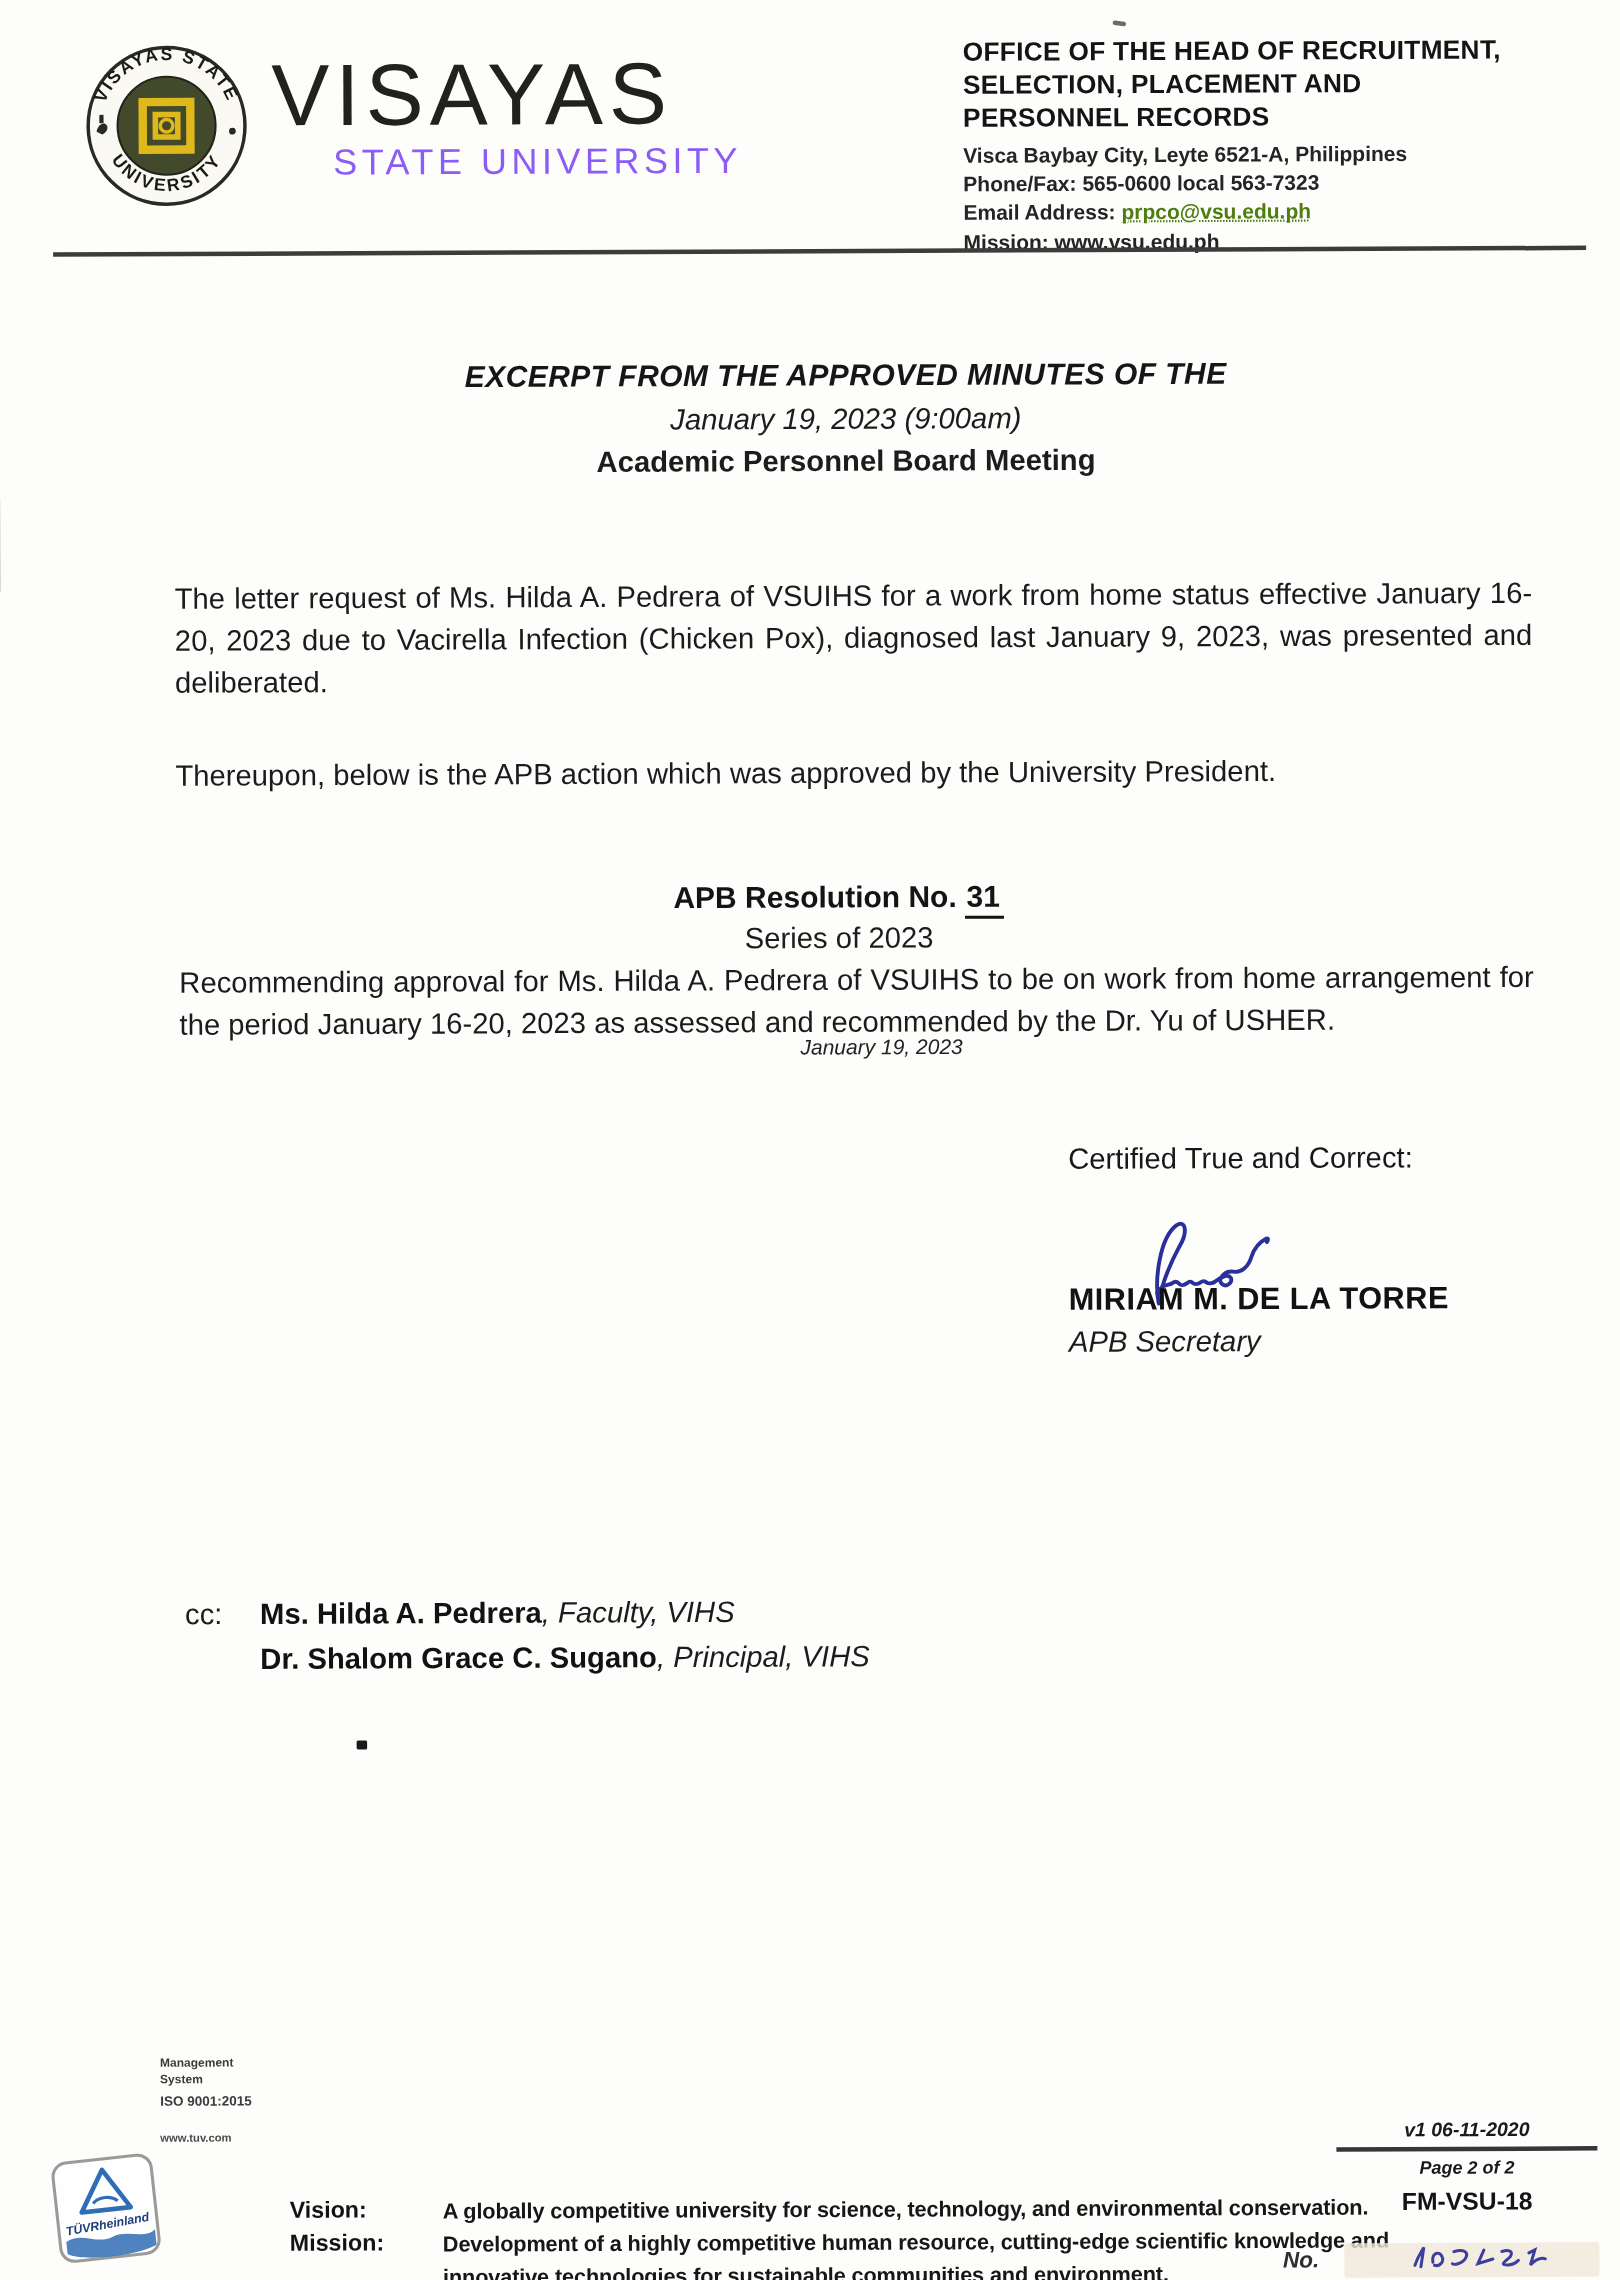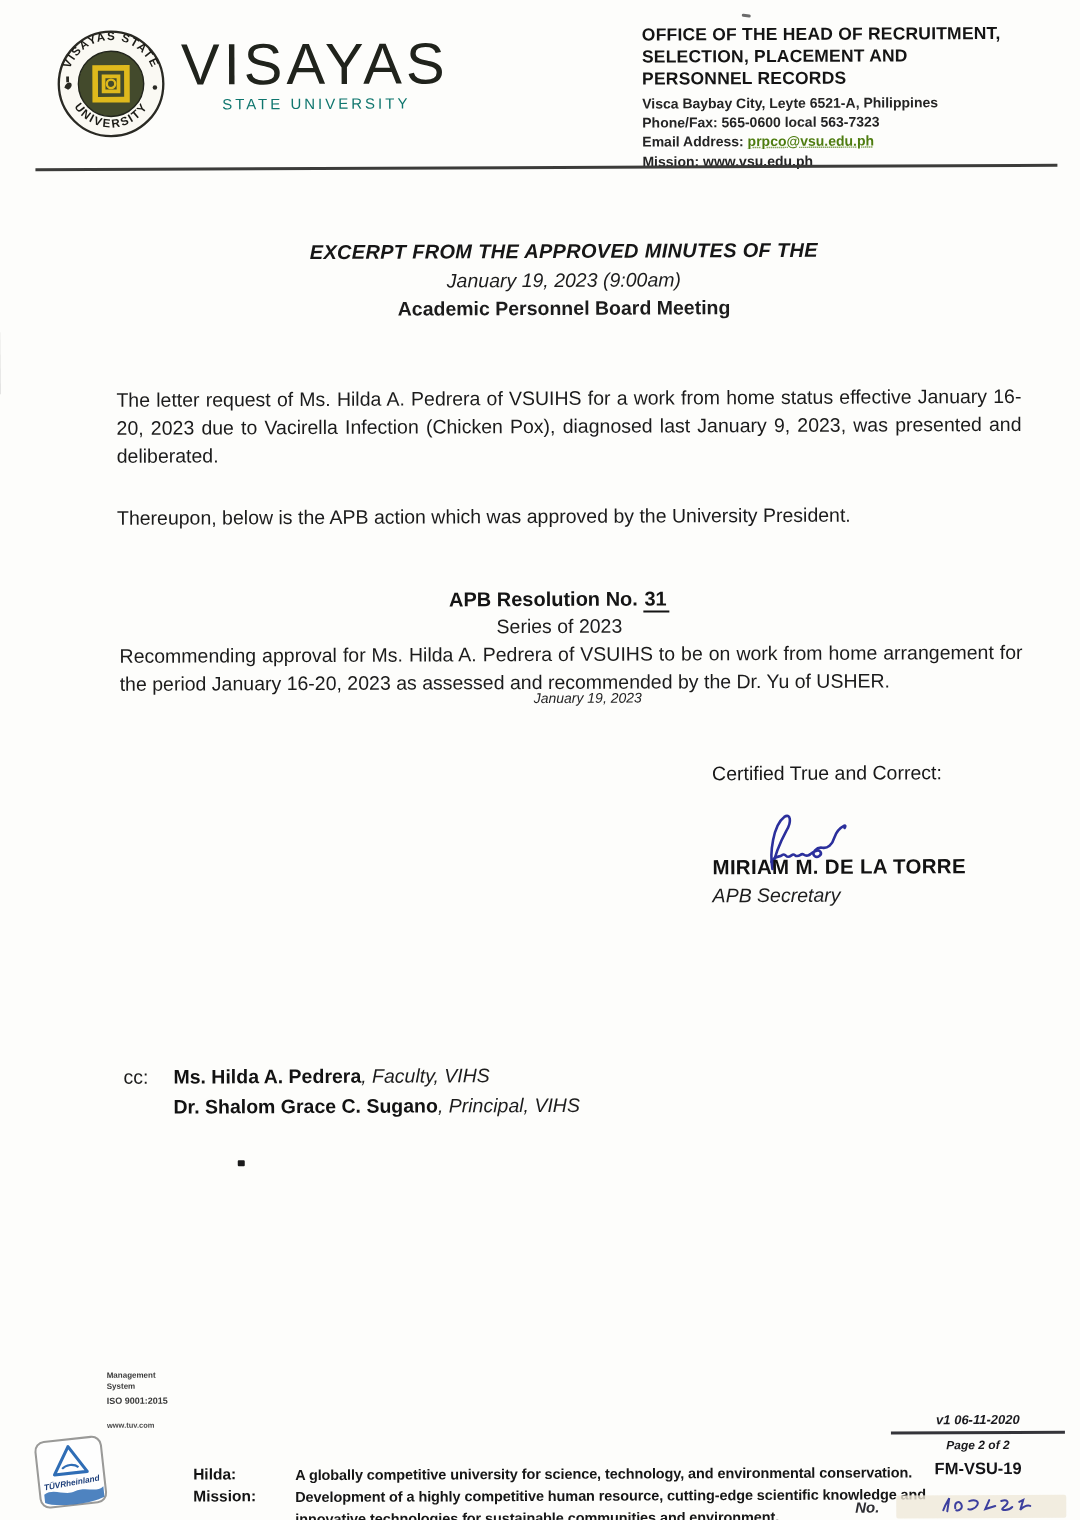--- a/index.html
+++ b/index.html
@@ -7,21 +7,21 @@
     position:relative;width:1080px;height:1520px;overflow:hidden;
     background:#fdfdfb;color:#1c1c1c;
     font-family:"Liberation Sans",sans-serif;
   }
   .rot{position:absolute;inset:0;transform:rotate(-0.25deg);}
   .abs{position:absolute;}
 
   
   .wordmark{left:184px;top:34px;}
   .uni-name{font-size:58px;letter-spacing:4px;color:#20231c;line-height:1;}
-  .uni-sub{font-size:15px;letter-spacing:3px;color:#0f766e;margin-top:2px;margin-left:41px;}
+  .uni-sub{font-size:24px;letter-spacing:3px;color:#8b5cf6;margin-top:2px;margin-left:41px;}
   .office-block{left:645px;top:24px;width:400px;}
   .office-line{font-weight:bold;font-size:17.5px;line-height:1.27;color:#141414;letter-spacing:.2px;}
   .office-details{margin-top:4px;font-size:14px;font-weight:bold;color:#242424;line-height:1.38;}
   .email-link{color:#4d7c0f;text-decoration:underline;text-decoration-style:dotted;font-weight:bold;}
   .header-rule{left:38px;top:166px;width:1022px;height:2.5px;background:#3c3c3a;}
 
   
   .title-block{left:0;top:240px;width:1080px;text-align:center;padding-left:52px;box-sizing:border-box;}
   .t1{font-style:italic;font-weight:bold;font-size:20px;letter-spacing:.3px;color:#161616;}
   .t2{font-style:italic;font-size:19.5px;margin-top:6px;}
@@ -185,28 +185,28 @@
         <path d="M6,53 C16,47 26,57 36,53 C46,49 57,57 64,51 L64,61 C52,67 16,67 6,61 Z" fill="#2f6db5" opacity="0.85"></path>
       </svg>
     </div>
     <div class="abs cert-lines">
       <div>Management</div>
       <div>System</div>
       <div class="cert-iso">ISO 9001:2015</div>
       <div class="cert-web">www.tuv.com</div>
     </div>
 
-    <div class="abs vm-label vision-label">Hilda:</div>
+    <div class="abs vm-label vision-label">Vision:</div>
     <div class="abs vm-text vision-text">A globally competitive university for science, technology, and environmental conservation.</div>
     <div class="abs vm-label mission-label">Mission:</div>
     <div class="abs vm-text mission-text">Development of a highly competitive human resource, cutting-edge scientific knowledge and innovative technologies for sustainable communities and environment.</div>
 
     <div class="abs footer-rule"></div>
     <div class="abs page-num">Page 2 of 2</div>
-    <div class="abs form-code">FM-VSU-19</div>
+    <div class="abs form-code">FM-VSU-18</div>
     <div class="abs form-ver">v1 06-11-2020</div>
     <div class="abs no-smudge"></div>
     <div class="abs no-label">No.</div>
     <svg class="abs no-hand" width="115" height="26" viewBox="0 0 115 26">
       <g fill="none" stroke="#3c3f9e" stroke-width="2" stroke-linecap="round">
         <path d="M8,18 C10,12 13,8 14,6 L12,19"></path>
         <path d="M20,16 C19,10 24,8 26,12 C28,16 24,19 21,18"></path>
         <path d="M34,9 C40,7 44,9 42,13 C40,17 34,18 33,17"></path>
         <path d="M54,8 L50,17 L60,14"></path>
         <path d="M66,9 C72,7 74,10 71,13 C68,16 64,18 70,18 C74,18 76,16 77,15"></path>

